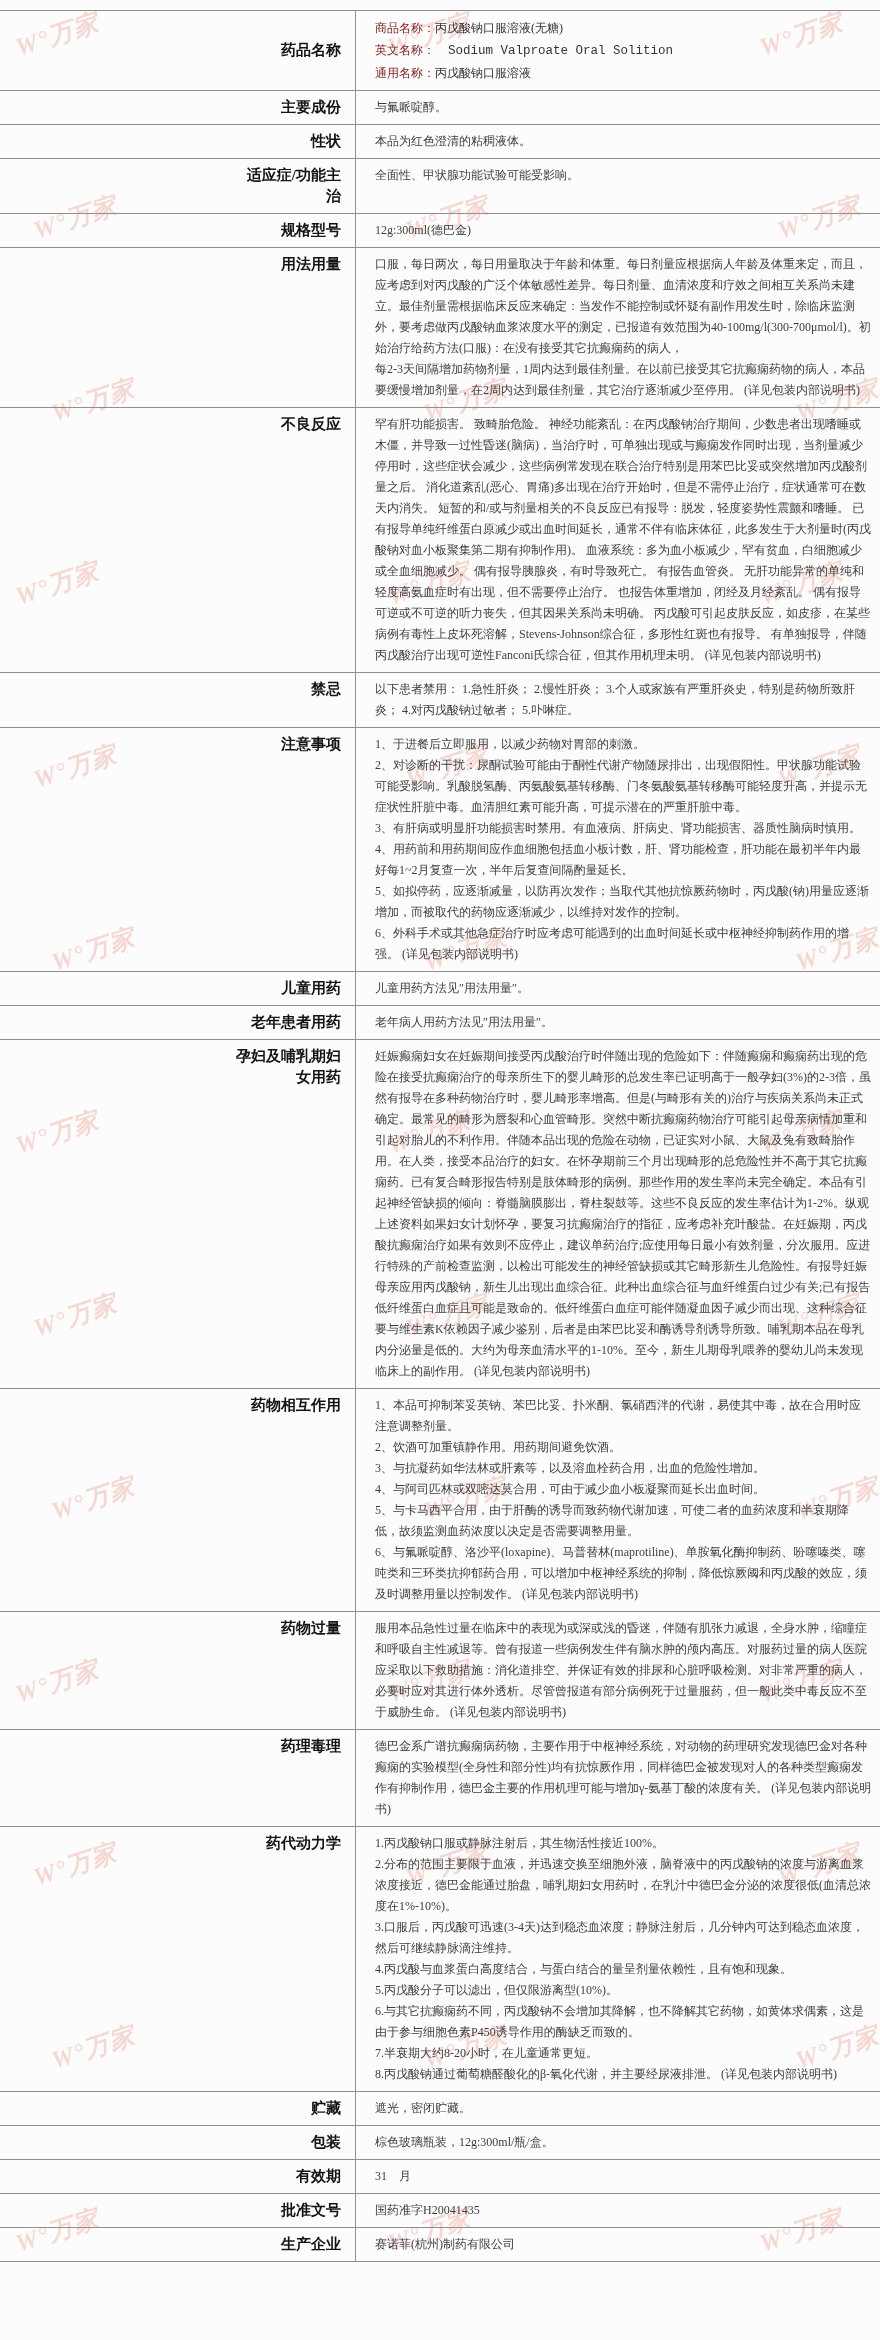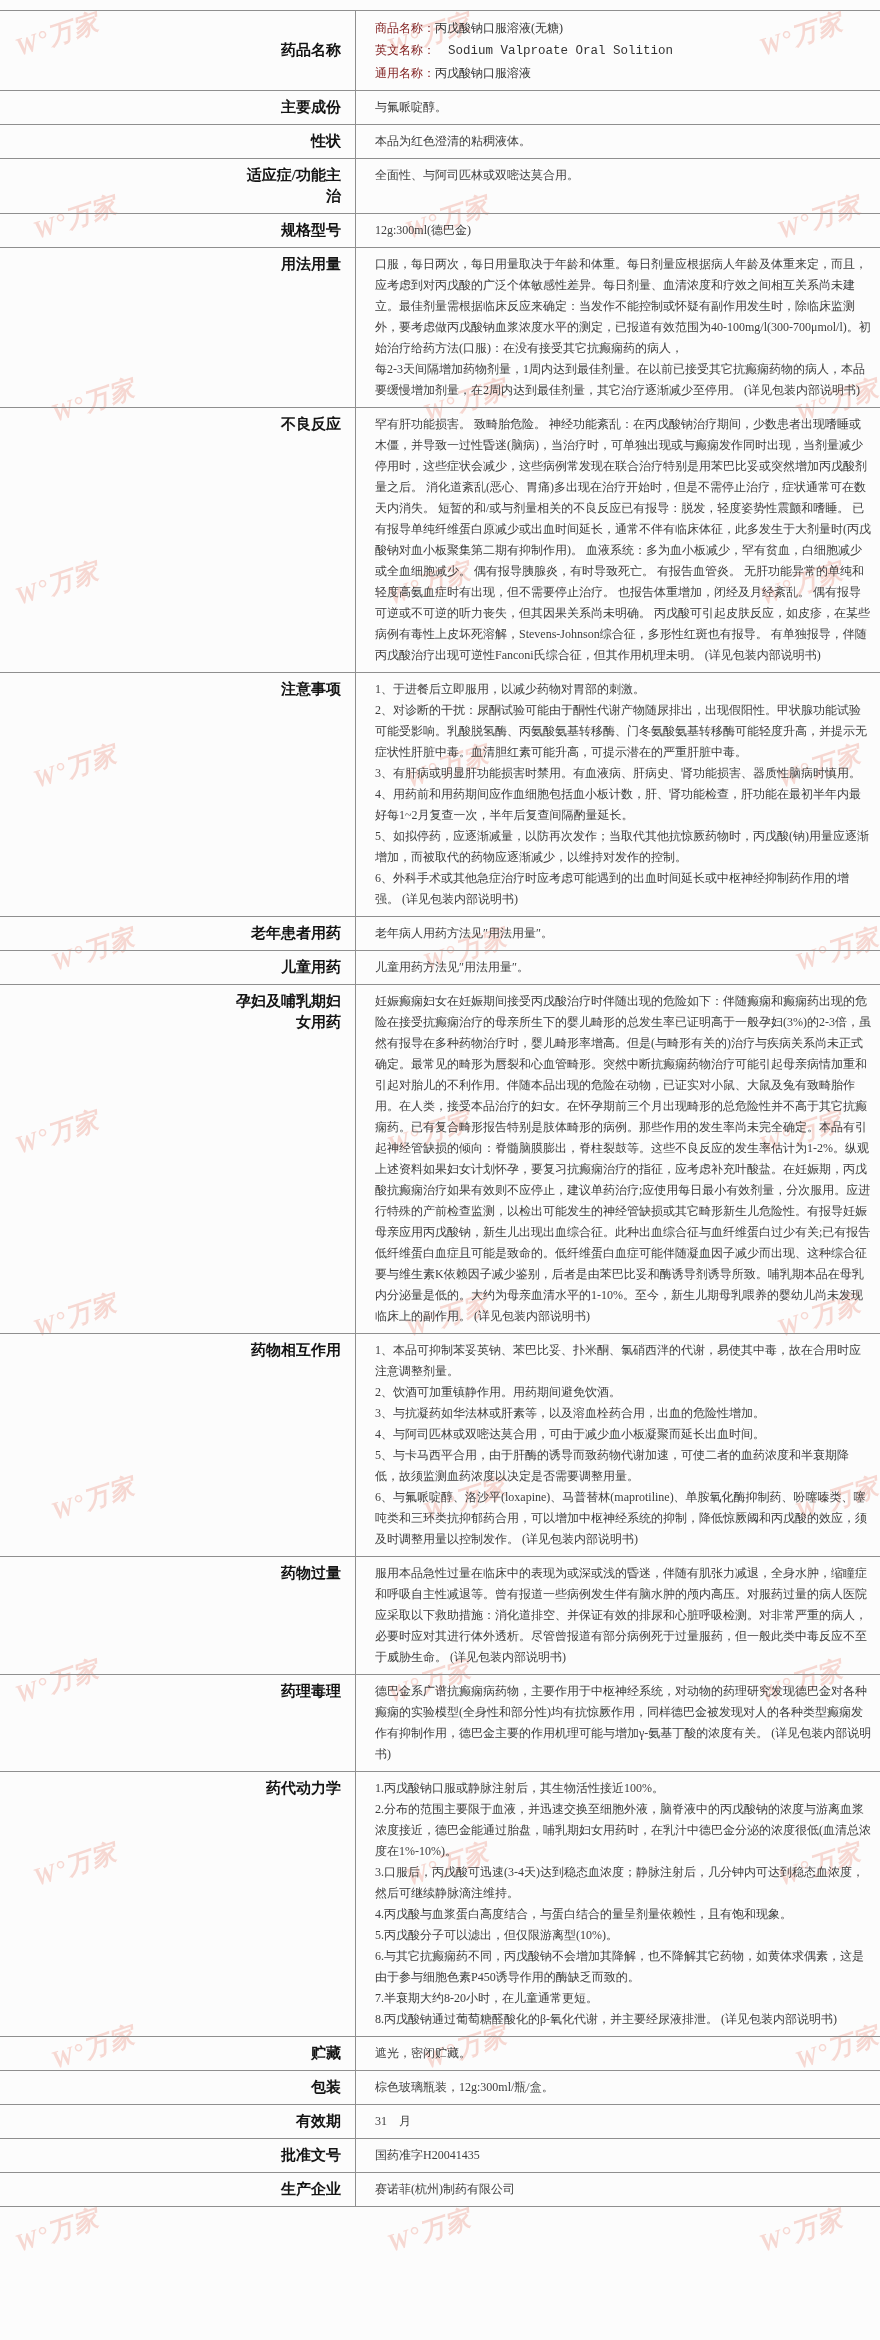--- a/index.html
+++ b/index.html
@@ -99,58 +99,62 @@
     <div class="cell content">与氟哌啶醇。</div>
   </div>
 
   <div class="row">
     <div class="cell label">性状</div>
     <div class="cell content">本品为红色澄清的粘稠液体。</div>
   </div>
 
   <div class="row">
     <div class="cell label">适应症/功能主治</div>
-    <div class="cell content">全面性、与阿司匹林或双嘧达莫合用。</div>
+    <div class="cell content">全面性、甲状腺功能试验可能受影响。</div>
   </div>
 
   <div class="row">
     <div class="cell label">规格型号</div>
     <div class="cell content">12g:300ml(德巴金)</div>
   </div>
 
   <div class="row">
     <div class="cell label">用法用量</div>
     <div class="cell content">口服，每日两次，每日用量取决于年龄和体重。每日剂量应根据病人年龄及体重来定，而且，应考虑到对丙戊酸的广泛个体敏感性差异。每日剂量、血清浓度和疗效之间相互关系尚未建立。最佳剂量需根据临床反应来确定：当发作不能控制或怀疑有副作用发生时，除临床监测外，要考虑做丙戊酸钠血浆浓度水平的测定，已报道有效范围为40-100mg/l(300-700μmol/l)。初始治疗给药方法(口服)：在没有接受其它抗癫痫药的病人，
 每2-3天间隔增加药物剂量，1周内达到最佳剂量。在以前已接受其它抗癫痫药物的病人，本品要缓慢增加剂量，在2周内达到最佳剂量，其它治疗逐渐减少至停用。 (详见包装内部说明书)</div>
   </div>
 
   <div class="row">
     <div class="cell label">不良反应</div>
     <div class="cell content">罕有肝功能损害。 致畸胎危险。 神经功能紊乱：在丙戊酸钠治疗期间，少数患者出现嗜睡或木僵，并导致一过性昏迷(脑病)，当治疗时，可单独出现或与癫痫发作同时出现，当剂量减少停用时，这些症状会减少，这些病例常发现在联合治疗特别是用苯巴比妥或突然增加丙戊酸剂量之后。 消化道紊乱(恶心、胃痛)多出现在治疗开始时，但是不需停止治疗，症状通常可在数天内消失。 短暂的和/或与剂量相关的不良反应已有报导：脱发，轻度姿势性震颤和嗜睡。 已有报导单纯纤维蛋白原减少或出血时间延长，通常不伴有临床体征，此多发生于大剂量时(丙戊酸钠对血小板聚集第二期有抑制作用)。 血液系统：多为血小板减少，罕有贫血，白细胞减少或全血细胞减少。 偶有报导胰腺炎，有时导致死亡。 有报告血管炎。 无肝功能异常的单纯和轻度高氨血症时有出现，但不需要停止治疗。 也报告体重增加，闭经及月经紊乱。 偶有报导可逆或不可逆的听力丧失，但其因果关系尚未明确。 丙戊酸可引起皮肤反应，如皮疹，在某些病例有毒性上皮坏死溶解，Stevens-Johnson综合征，多形性红斑也有报导。 有单独报导，伴随丙戊酸治疗出现可逆性Fanconi氏综合征，但其作用机理未明。 (详见包装内部说明书)</div>
   </div>
 
+  <div class="row">
+    <div class="cell label">禁忌</div>
+    <div class="cell content">以下患者禁用： 1.急性肝炎； 2.慢性肝炎； 3.个人或家族有严重肝炎史，特别是药物所致肝炎； 4.对丙戊酸钠过敏者； 5.卟啉症。</div>
+  </div>
 
   <div class="row">
     <div class="cell label">注意事项</div>
     <div class="cell content">1、于进餐后立即服用，以减少药物对胃部的刺激。
 2、对诊断的干扰：尿酮试验可能由于酮性代谢产物随尿排出，出现假阳性。甲状腺功能试验可能受影响。乳酸脱氢酶、丙氨酸氨基转移酶、门冬氨酸氨基转移酶可能轻度升高，并提示无症状性肝脏中毒。血清胆红素可能升高，可提示潜在的严重肝脏中毒。
 3、有肝病或明显肝功能损害时禁用。有血液病、肝病史、肾功能损害、器质性脑病时慎用。
 4、用药前和用药期间应作血细胞包括血小板计数，肝、肾功能检查，肝功能在最初半年内最好每1~2月复查一次，半年后复查间隔酌量延长。
 5、如拟停药，应逐渐减量，以防再次发作；当取代其他抗惊厥药物时，丙戊酸(钠)用量应逐渐增加，而被取代的药物应逐渐减少，以维持对发作的控制。
 6、外科手术或其他急症治疗时应考虑可能遇到的出血时间延长或中枢神经抑制药作用的增强。 (详见包装内部说明书)</div>
   </div>
 
   <div class="row">
+    <div class="cell label">儿童用药</div>
+    <div class="cell content">儿童用药方法见″用法用量″。</div>
+  </div>
+
+  <div class="row">
     <div class="cell label">老年患者用药</div>
     <div class="cell content">老年病人用药方法见″用法用量″。</div>
-  </div>
-
-  <div class="row">
-    <div class="cell label">儿童用药</div>
-    <div class="cell content">儿童用药方法见″用法用量″。</div>
   </div>
 
   <div class="row">
     <div class="cell label">孕妇及哺乳期妇女用药</div>
     <div class="cell content">妊娠癫痫妇女在妊娠期间接受丙戊酸治疗时伴随出现的危险如下：伴随癫痫和癫痫药出现的危险在接受抗癫痫治疗的母亲所生下的婴儿畸形的总发生率已证明高于一般孕妇(3%)的2-3倍，虽然有报导在多种药物治疗时，婴儿畸形率增高。但是(与畸形有关的)治疗与疾病关系尚未正式确定。最常见的畸形为唇裂和心血管畸形。突然中断抗癫痫药物治疗可能引起母亲病情加重和引起对胎儿的不利作用。伴随本品出现的危险在动物，已证实对小鼠、大鼠及兔有致畸胎作用。在人类，接受本品治疗的妇女。在怀孕期前三个月出现畸形的总危险性并不高于其它抗癫痫药。已有复合畸形报告特别是肢体畸形的病例。那些作用的发生率尚未完全确定。本品有引起神经管缺损的倾向：脊髓脑膜膨出，脊柱裂鼓等。这些不良反应的发生率估计为1-2%。纵观上述资料如果妇女计划怀孕，要复习抗癫痫治疗的指征，应考虑补充叶酸盐。在妊娠期，丙戊酸抗癫痫治疗如果有效则不应停止，建议单药治疗;应使用每日最小有效剂量，分次服用。应进行特殊的产前检查监测，以检出可能发生的神经管缺损或其它畸形新生儿危险性。有报导妊娠母亲应用丙戊酸钠，新生儿出现出血综合征。此种出血综合征与血纤维蛋白过少有关;已有报告低纤维蛋白血症且可能是致命的。低纤维蛋白血症可能伴随凝血因子减少而出现、这种综合征要与维生素K依赖因子减少鉴别，后者是由苯巴比妥和酶诱导剂诱导所致。哺乳期本品在母乳内分泌量是低的。大约为母亲血清水平的1-10%。至今，新生儿期母乳喂养的婴幼儿尚未发现临床上的副作用。 (详见包装内部说明书)</div>
   </div>
 
   <div class="row">
     <div class="cell label">药物相互作用</div>
     <div class="cell content">1、本品可抑制苯妥英钠、苯巴比妥、扑米酮、氯硝西泮的代谢，易使其中毒，故在合用时应注意调整剂量。

